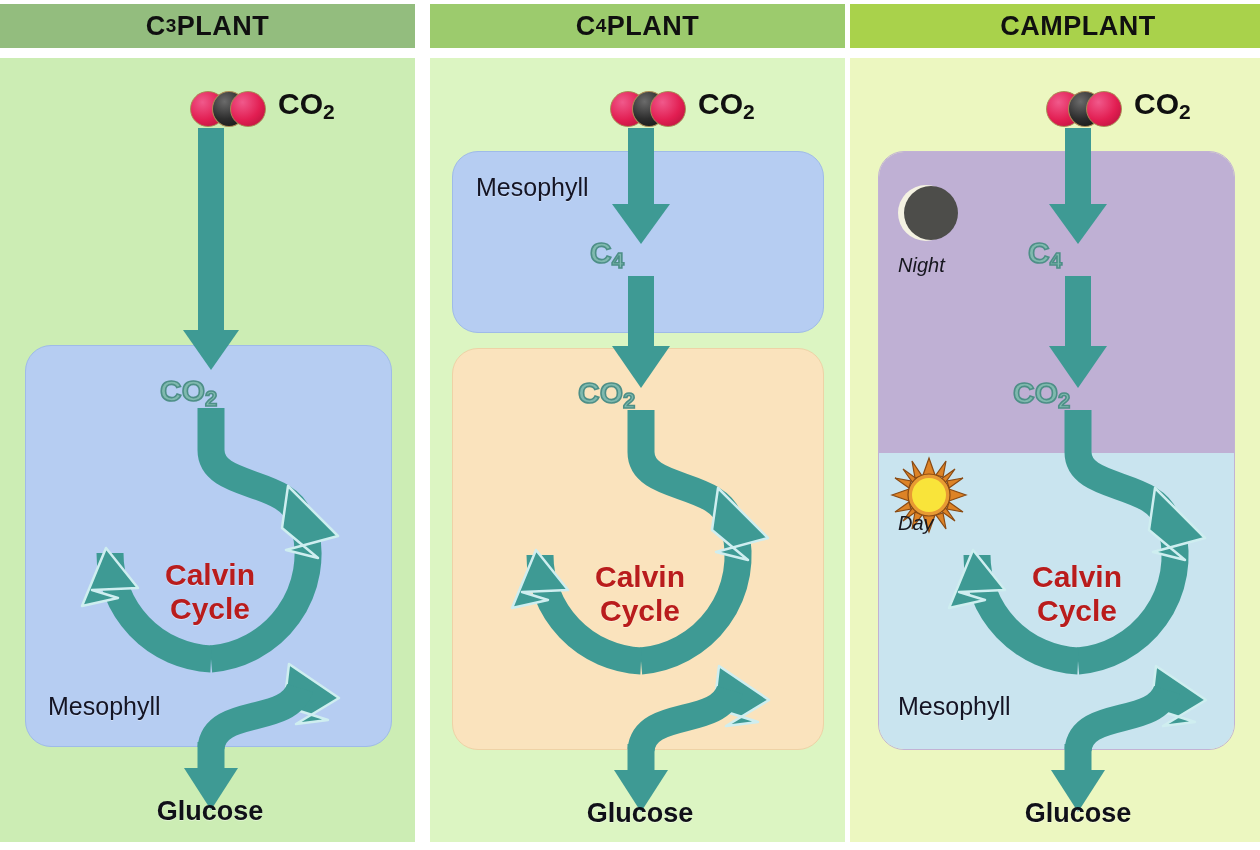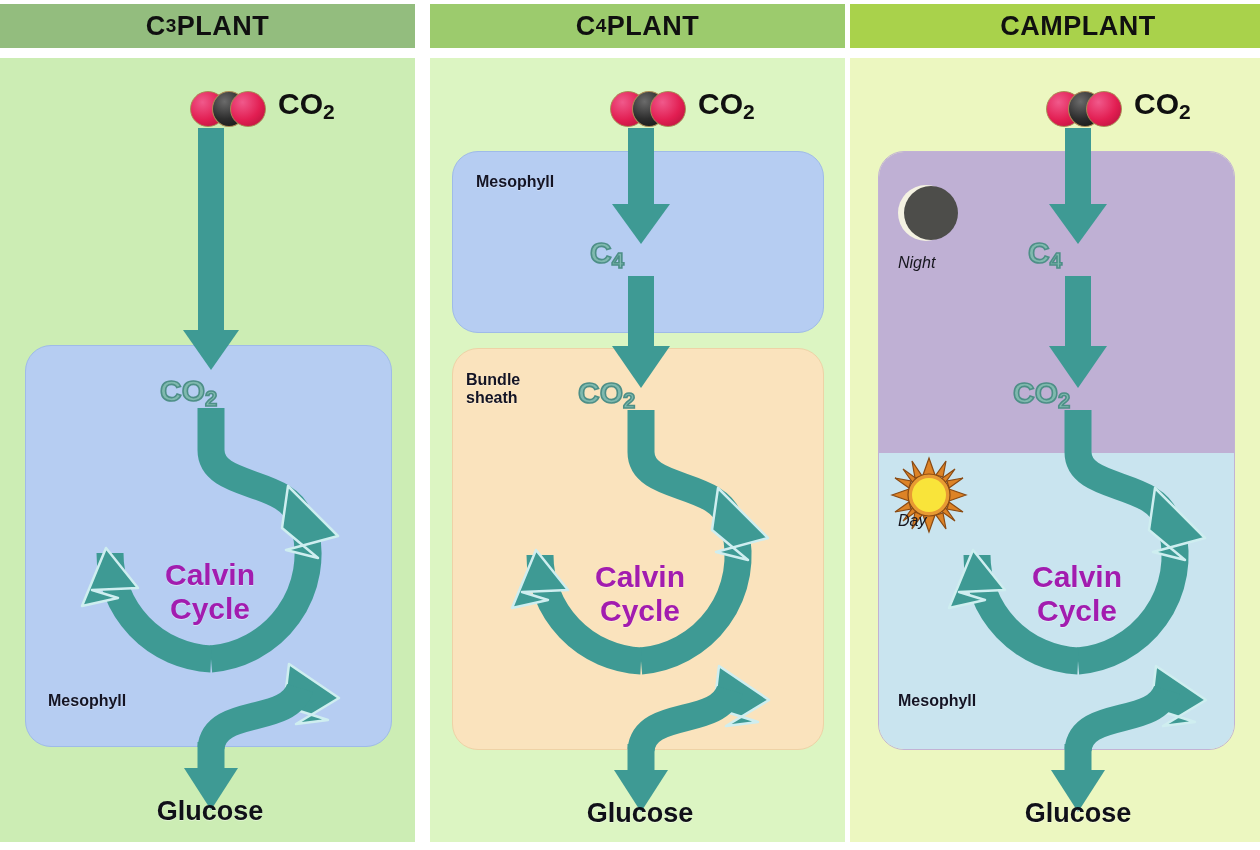--- a/index.html
+++ b/index.html
@@ -34,21 +34,21 @@
 
   
   .cellbox{position:absolute;border-radius:26px;}
   .meso{background:#b6cdf2;border:1px solid #9fbbe8;}
   .bsheath{background:#fae3bd;border:1px solid #eed2a6;}
   .camcell{overflow:hidden;border:1px solid #c2b2d4;}
   .cam-night{position:absolute;left:0;right:0;top:0;height:50.5%;background:#bfb0d4;}
   .cam-day{position:absolute;left:0;right:0;top:50.5%;bottom:0;background:#c9e4ef;}
 
   .celllabel{
-    position:absolute;font-size:16px;font-weight:bold;color:#141424;
+    position:absolute;font-size:25px;font-weight:normal;color:#141424;
     line-height:1.12;text-shadow:0 1px 0 rgba(255,255,255,.35);
   }
 
   
   .co2mol{position:absolute;width:76px;height:34px;}
   .co2mol .atom{position:absolute;top:0;width:34px;height:34px;border-radius:50%;}
   .co2mol .oL{left:0;background:radial-gradient(circle at 34% 30%,#f0598b 0%,#e21e52 55%,#b01038 100%);border:1.5px solid #a98a54;}
   .co2mol .oR{right:0;background:radial-gradient(circle at 34% 30%,#f0598b 0%,#e21e52 55%,#b01038 100%);border:1.5px solid #a98a54;}
   .co2mol .cC{left:22px;width:32px;background:radial-gradient(circle at 36% 28%,#6b6b6b 0%,#2d2d2d 55%,#111 100%);border:1.5px solid #a98a54;}
 
@@ -58,32 +58,32 @@
   .innerlabel{
     position:absolute;font-size:30px;font-weight:bold;
     color:#7fb9ae;
     -webkit-text-stroke:1.6px #4d8f87;
     text-align:left;white-space:nowrap;
   }
   .innerlabel .sub{font-size:22px;vertical-align:-5px;}
 
   .cyctext{
     position:absolute;text-align:center;font-size:30px;font-weight:bold;
-    color:#a21caf;line-height:1.12;
+    color:#b91c1c;line-height:1.12;
     text-shadow:0 1px 0 rgba(255,255,255,.4);
   }
   .glucose{
     position:absolute;text-align:center;font-size:27px;font-weight:bold;
     color:#101018;text-shadow:0 1px 0 rgba(255,255,255,.4);
   }
 
   
   .moon{position:absolute;width:60px;height:60px;}
   .daynightlabel{
-    position:absolute;font-size:16px;font-style:italic;font-weight:normal;
+    position:absolute;font-size:20px;font-style:italic;font-weight:normal;
     color:#16161e;
   }
   .sun{position:absolute;width:74px;height:74px;}
 
   svg{display:block;overflow:visible;}
   .flowsvg{position:absolute;left:0;top:0;pointer-events:none;}
 </style>
 </head>
 <body>
 
@@ -151,24 +151,20 @@
       <span>C</span>
         <span class="sub">4</span>
         <span> PLANT</span>
     </div>
     <div class="body">
 
       <div class="cellbox meso" style="left:22px;top:93px;width:370px;height:180px;"></div>
       <div class="celllabel" style="left:46px;top:115px;">Mesophyll</div>
 
       <div class="cellbox bsheath" style="left:22px;top:290px;width:370px;height:400px;"></div>
-      <div class="celllabel" style="left:36px;top:313px;">
-        <span>Bundle</span><br>
-        <span>sheath</span>
-      </div>
 
       <div class="co2mol" style="left:180px;top:33px;">
         <div class="atom oL"></div>
         <div class="atom cC"></div>
         <div class="atom oR"></div>
       </div>
       <div class="co2text" style="left:268px;top:29px;">
         <span>CO</span><span class="sub">2</span>
       </div>
 

